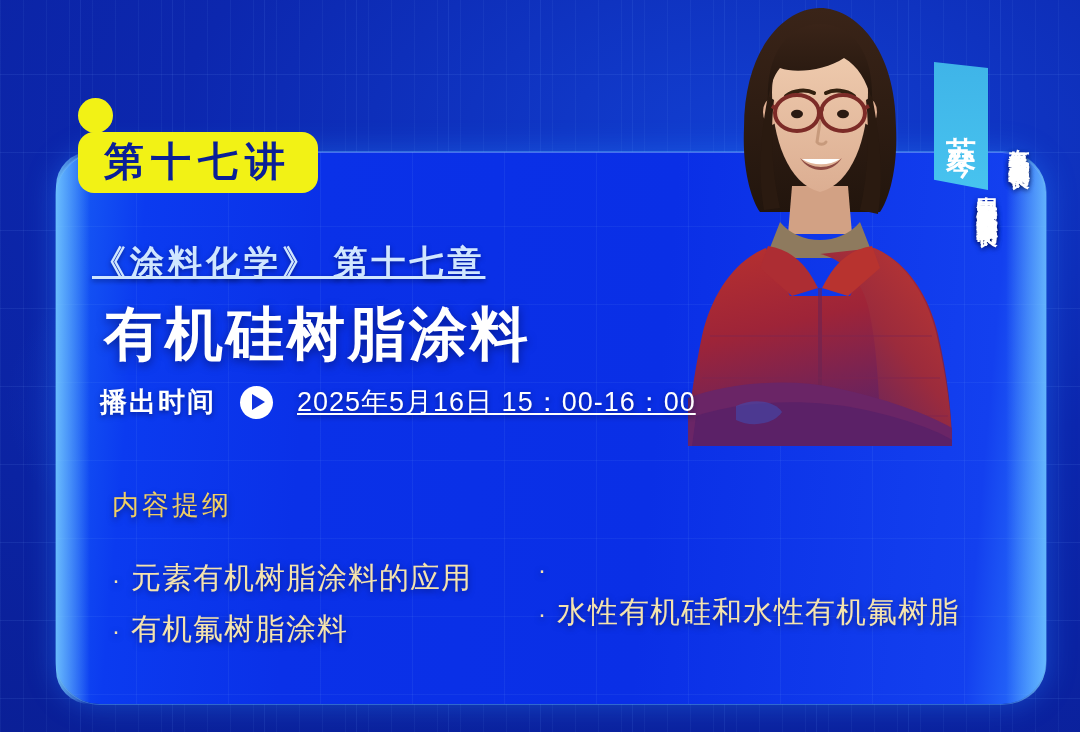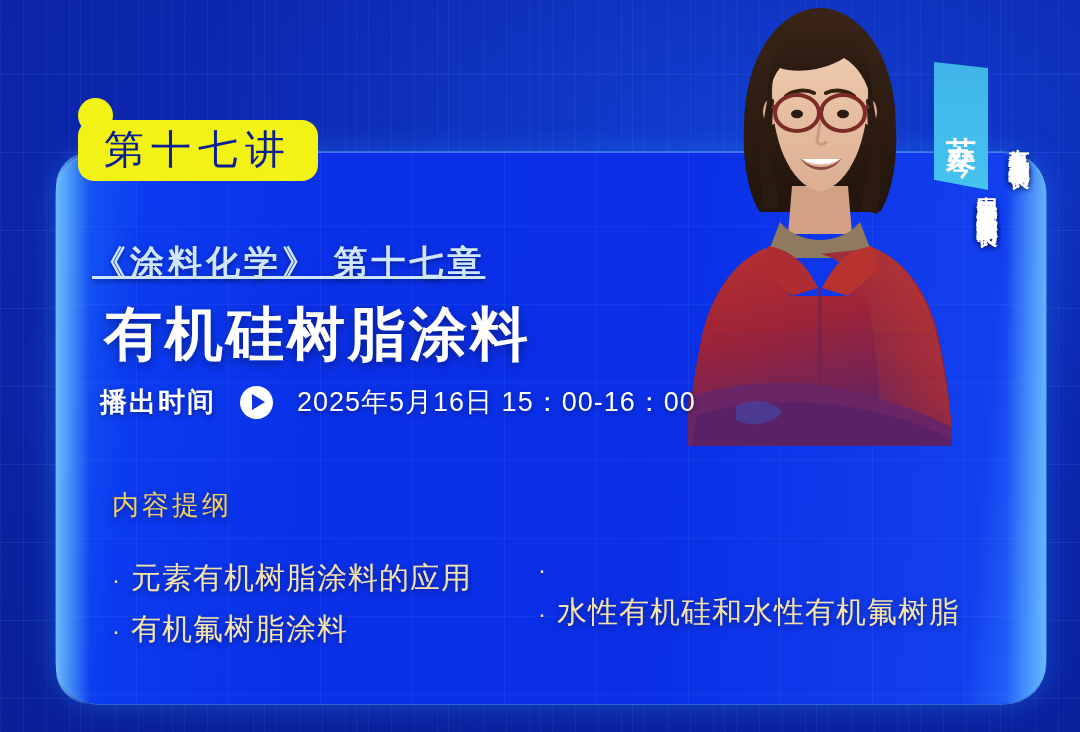--- a/index.html
+++ b/index.html
@@ -77,24 +77,25 @@
     width:35px; height:35px; border-radius:50%;
     background:#f2f215;
   }
   #badge {
     position:relative;
     background:#f2f215;
     border-radius:16px;
     padding:9px 26px 12px 26px;
     color:#0a1f96;
     font-size:40px;
-    font-weight:normal;
+    font-weight:bold;
     letter-spacing:7px;
     line-height:1;
     white-space:nowrap;
+    margin-top:12px;
   }
 
   
   #subtitle {
     position:absolute; left:92px; top:240px; z-index:6;
     color:#cfe6ff;
     font-size:34px; font-weight:bold; letter-spacing:4px;
     text-shadow:0 2px 5px rgba(0,10,60,.5);
     white-space:nowrap;
     text-decoration:underline;
@@ -125,20 +126,21 @@
   #play-tri {
     width:0; height:0;
     border-left:13px solid #1133dd;
     border-top:8px solid transparent;
     border-bottom:8px solid transparent;
     margin-left:4px;
   }
   #time-value {
     color:#ffffff; font-size:27px; font-weight:normal; letter-spacing:1px;
     text-shadow:0 2px 5px rgba(0,10,60,.5);
+    text-decoration:underline;
   }
 
   
   #outline-head {
     position:absolute; left:112px; top:487px; z-index:6;
     color:#f0cf63;
     font-size:27px; font-weight:normal; letter-spacing:3px;
     text-shadow:0 3px 6px rgba(0,10,60,.55);
   }
   #outline-cols {

